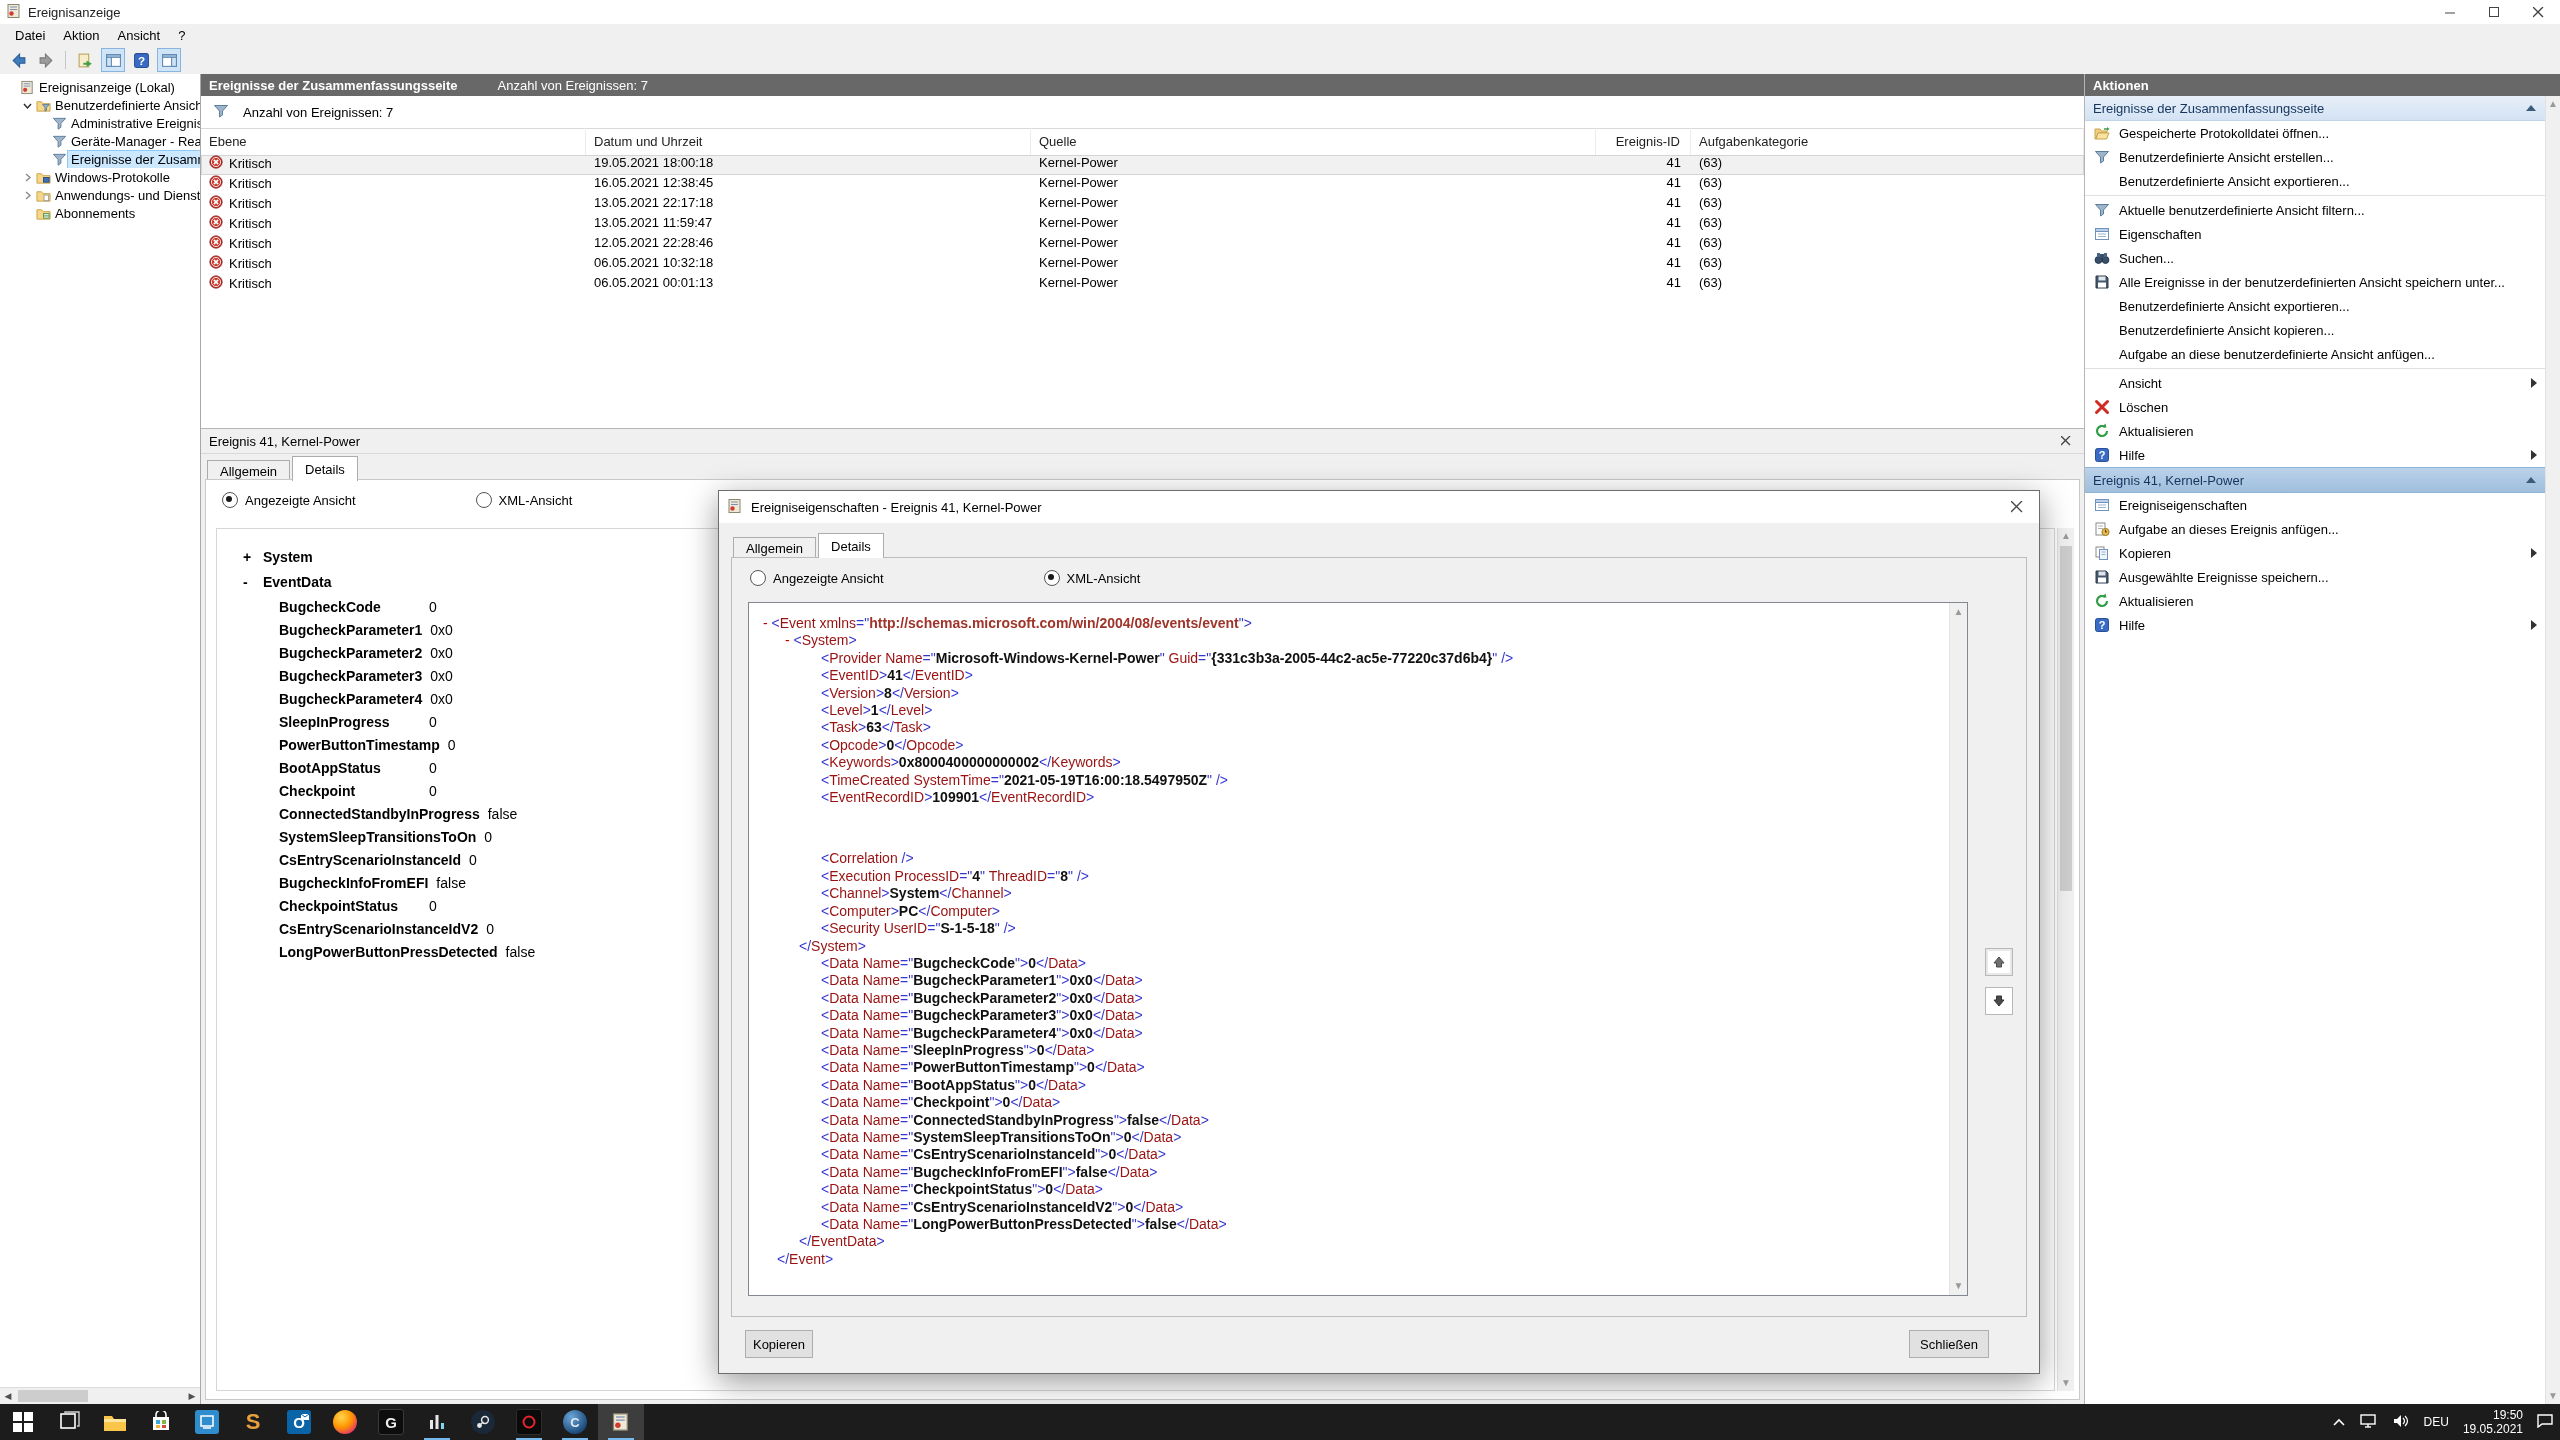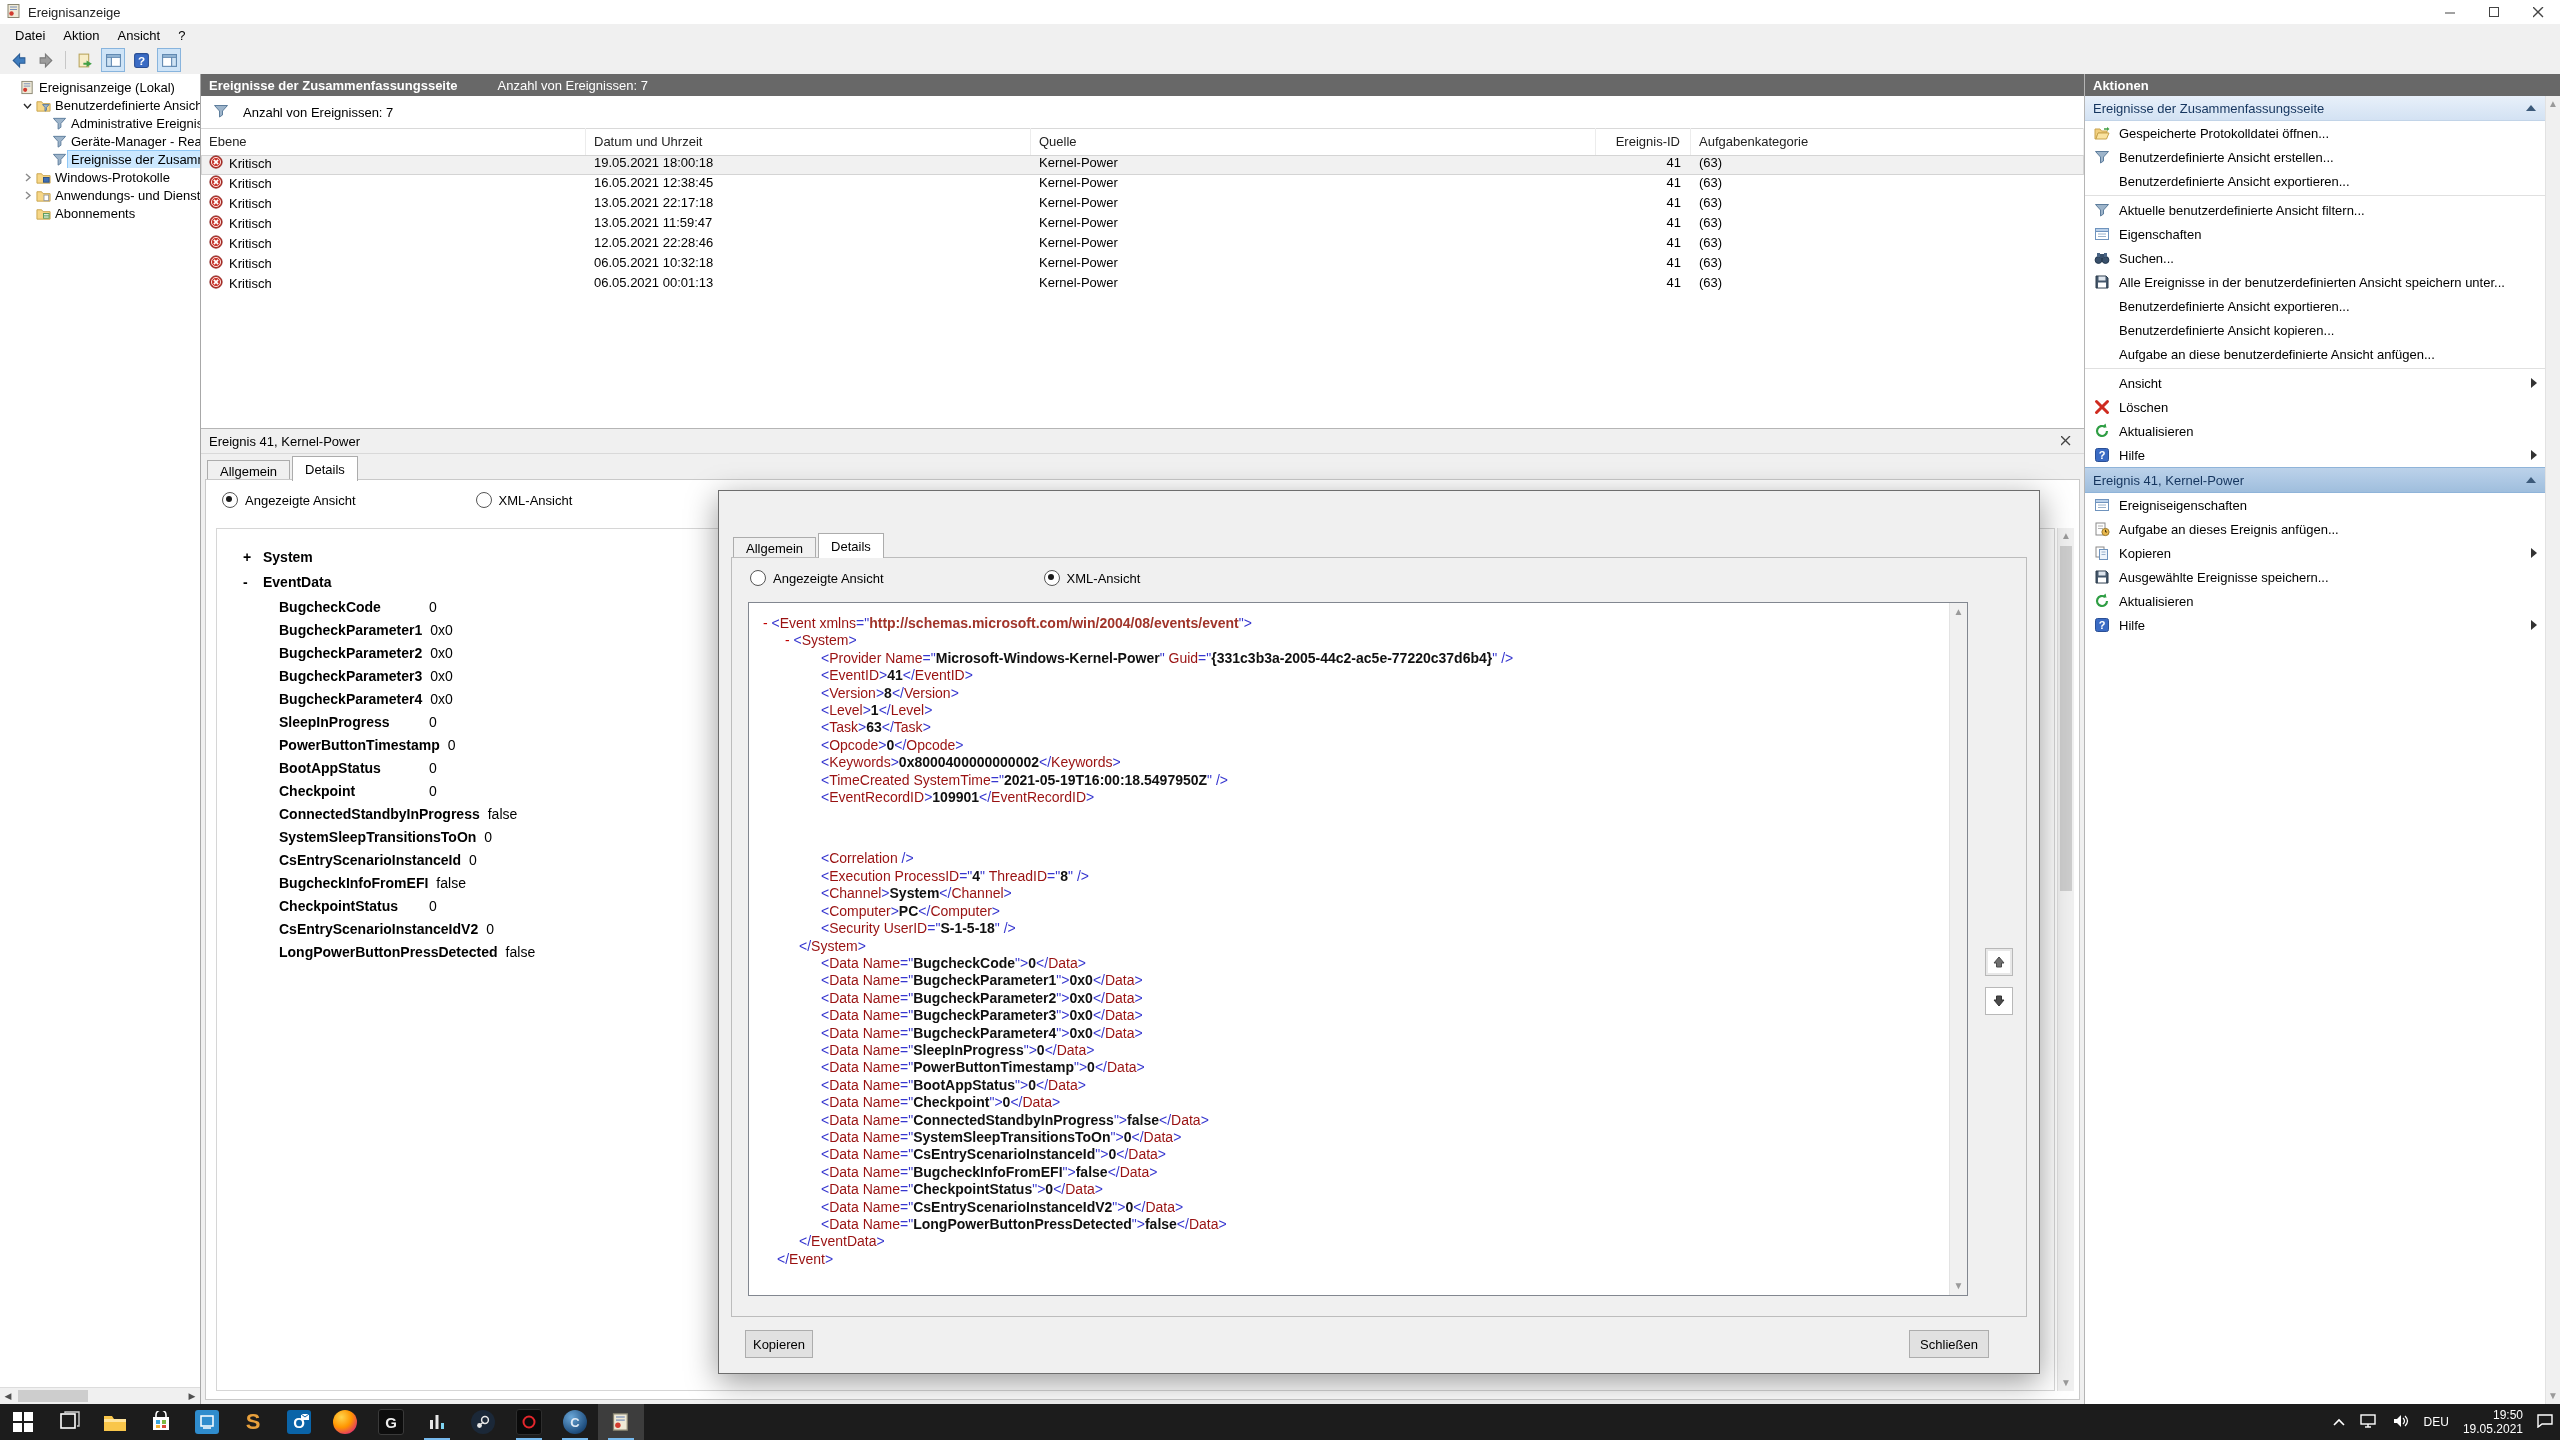--- a/index.html
+++ b/index.html
@@ -672,20 +672,35 @@
           <span class="sub"></span>
         </div>
       </div>
     <div class="actscroll">
       <div class="chevglyph" style="margin-top:3px;">▲</div>
       <div class="chevglyph" style="position:absolute;bottom:3px;left:0;right:0;">▼</div>
     </div>
   </div>
 
   <div class="abs dialog">
+    <div class="dlgtitle">
+      <span class="appico"><svg width="16" height="16" viewBox="0 0 16 16">
+            <rect x="2" y="1.5" width="11" height="13" fill="#efe9d6" stroke="#8a8672"></rect>
+            <line x1="4" y1="4" x2="11" y2="4" stroke="#7a90b8"></line>
+            <line x1="4" y1="6.5" x2="11" y2="6.5" stroke="#7a90b8"></line>
+            <circle cx="5.5" cy="10.5" r="2.2" fill="#d23b2f"></circle>
+          </svg></span>
+      <span class="ttl">Ereigniseigenschaften - Ereignis 41, Kernel-Power</span>
+      <div class="dlgclose">
+          <svg width="12" height="12">
+            <line x1="0" y1="0" x2="11" y2="11" class="glyphx"></line>
+            <line x1="11" y1="0" x2="0" y2="11" class="glyphx"></line>
+          </svg>
+        </div>
+    </div>
     <div class="dlgtabs" id="dlgtabs"><div class="tab">Allgemein</div><div class="tab active">Details</div></div>
     <div class="dlgpage">
       <div class="dlgradios">
         <label class="radio">
           <span class="rdot"></span>
           <span>Angezeigte Ansicht</span>
         </label>
         <label class="radio">
           <span class="rdot on"></span>
           <span>XML-Ansicht</span>

